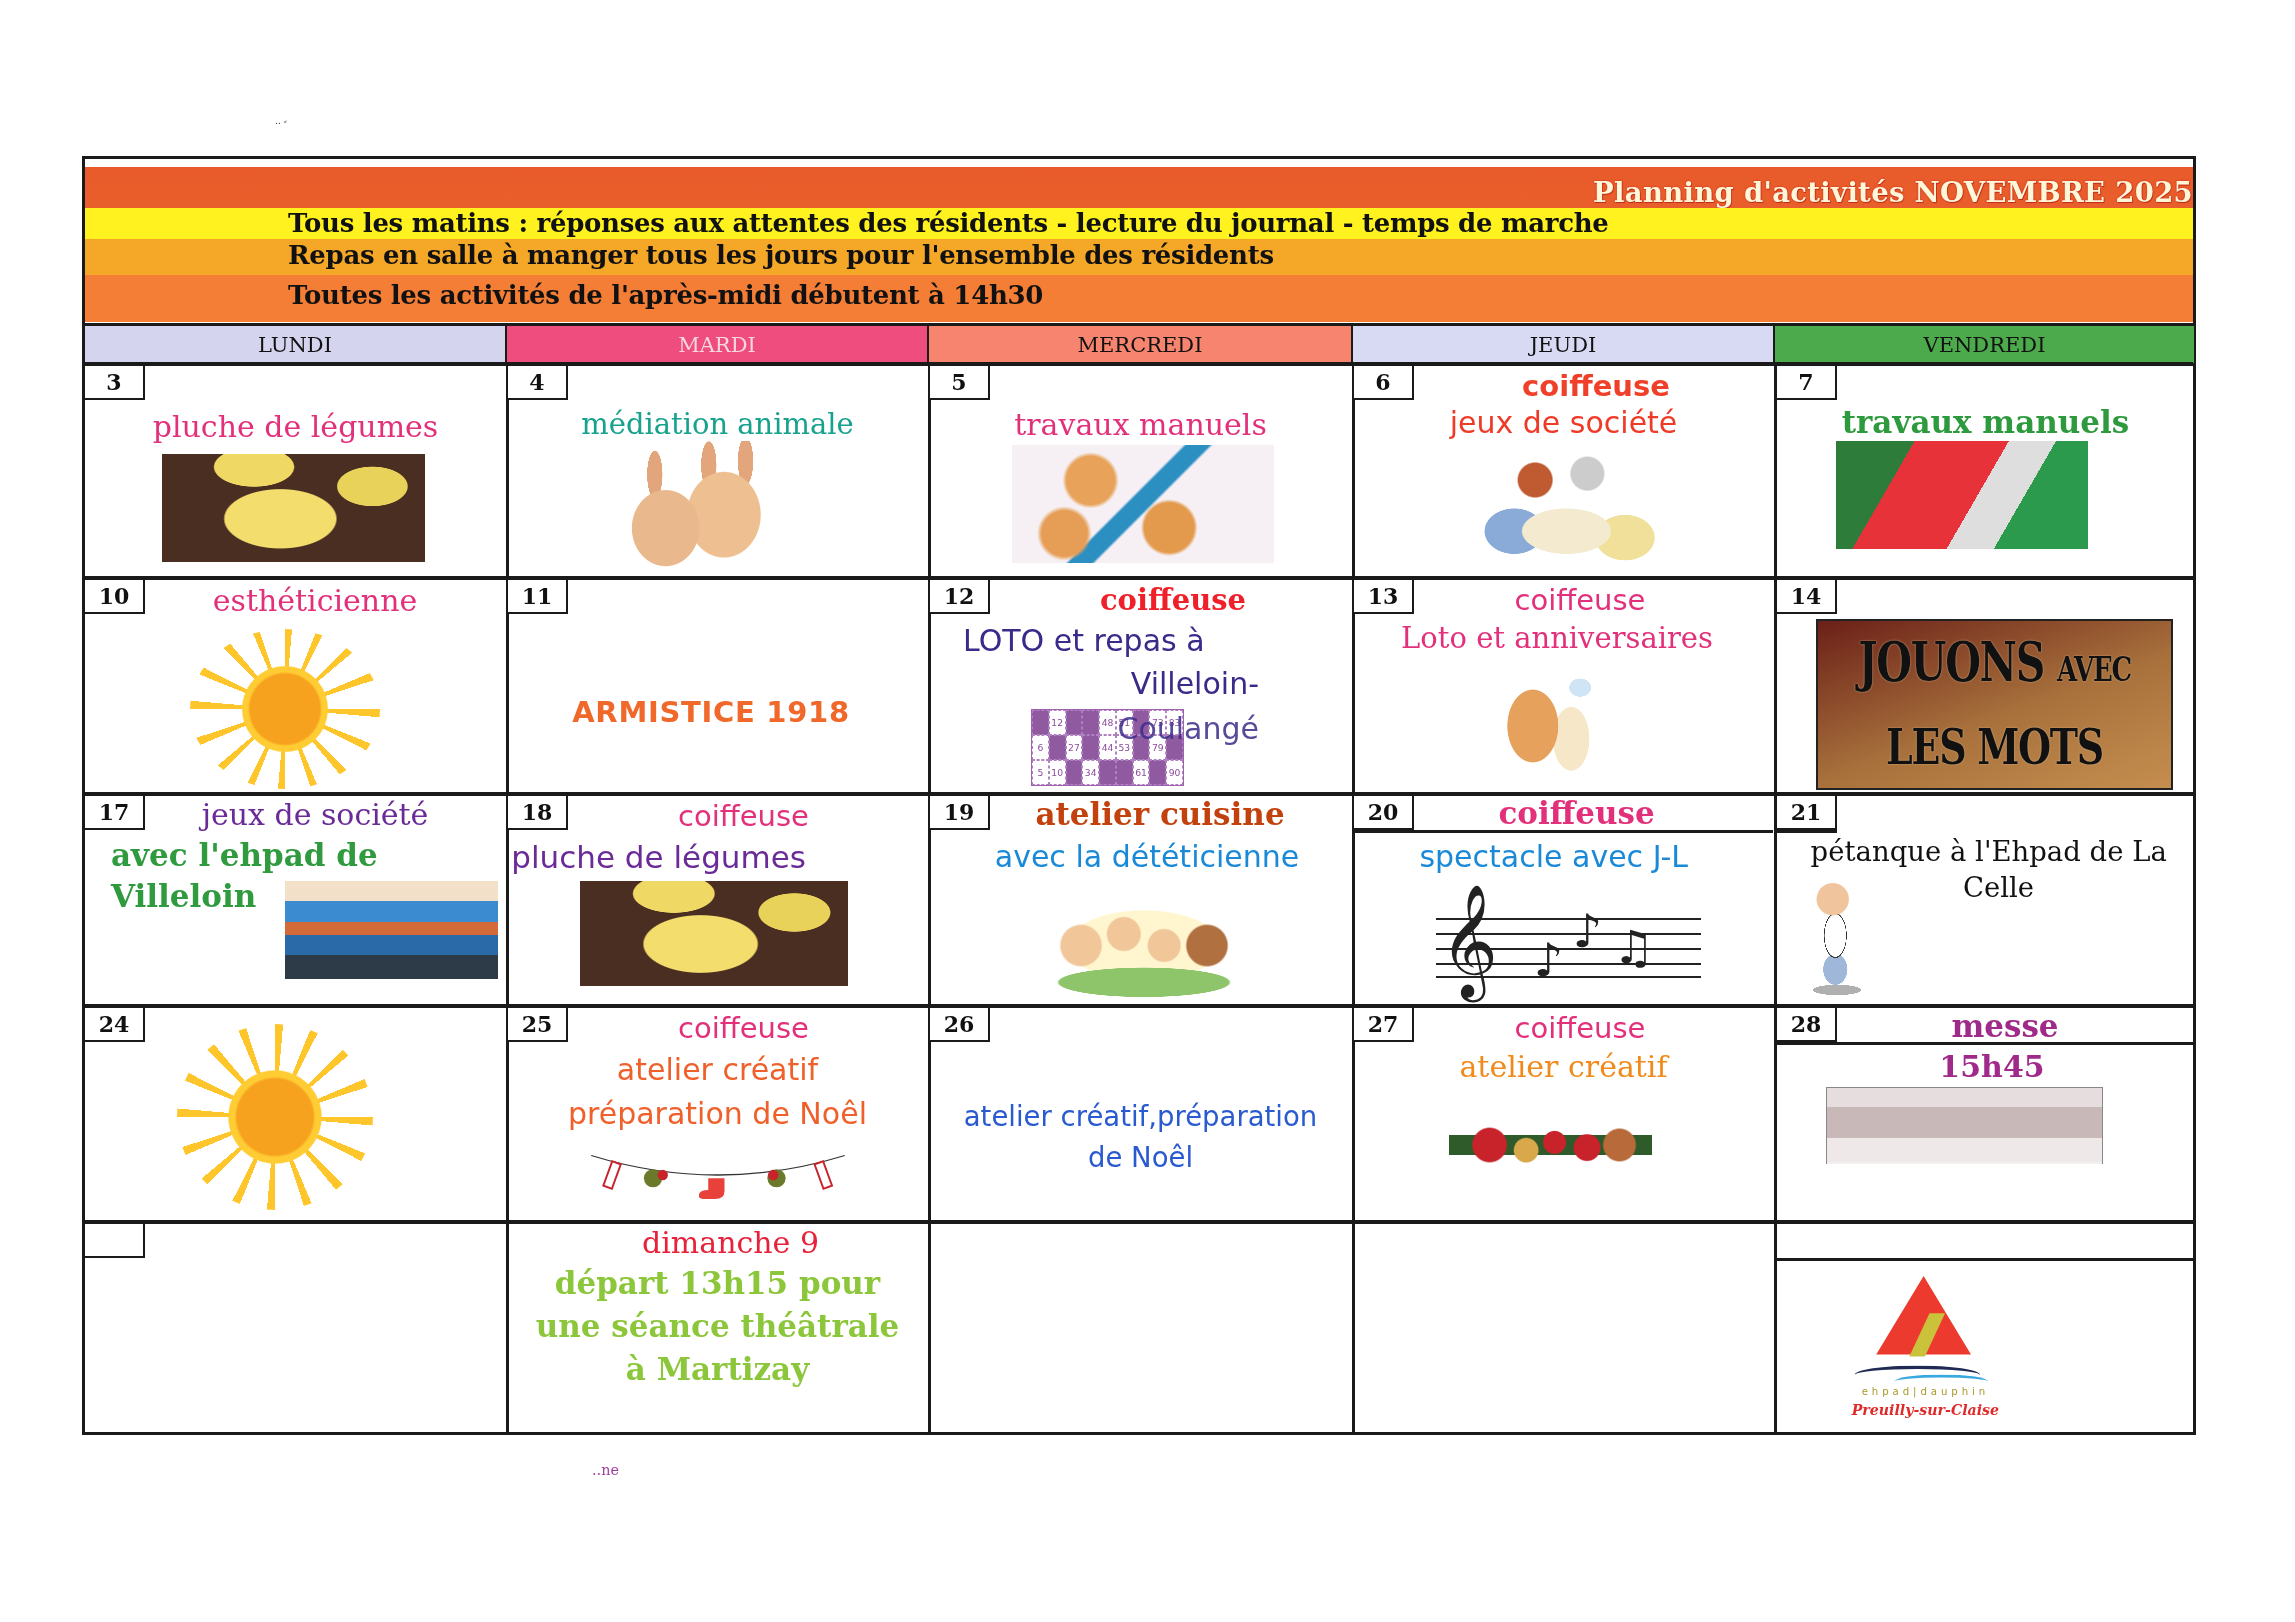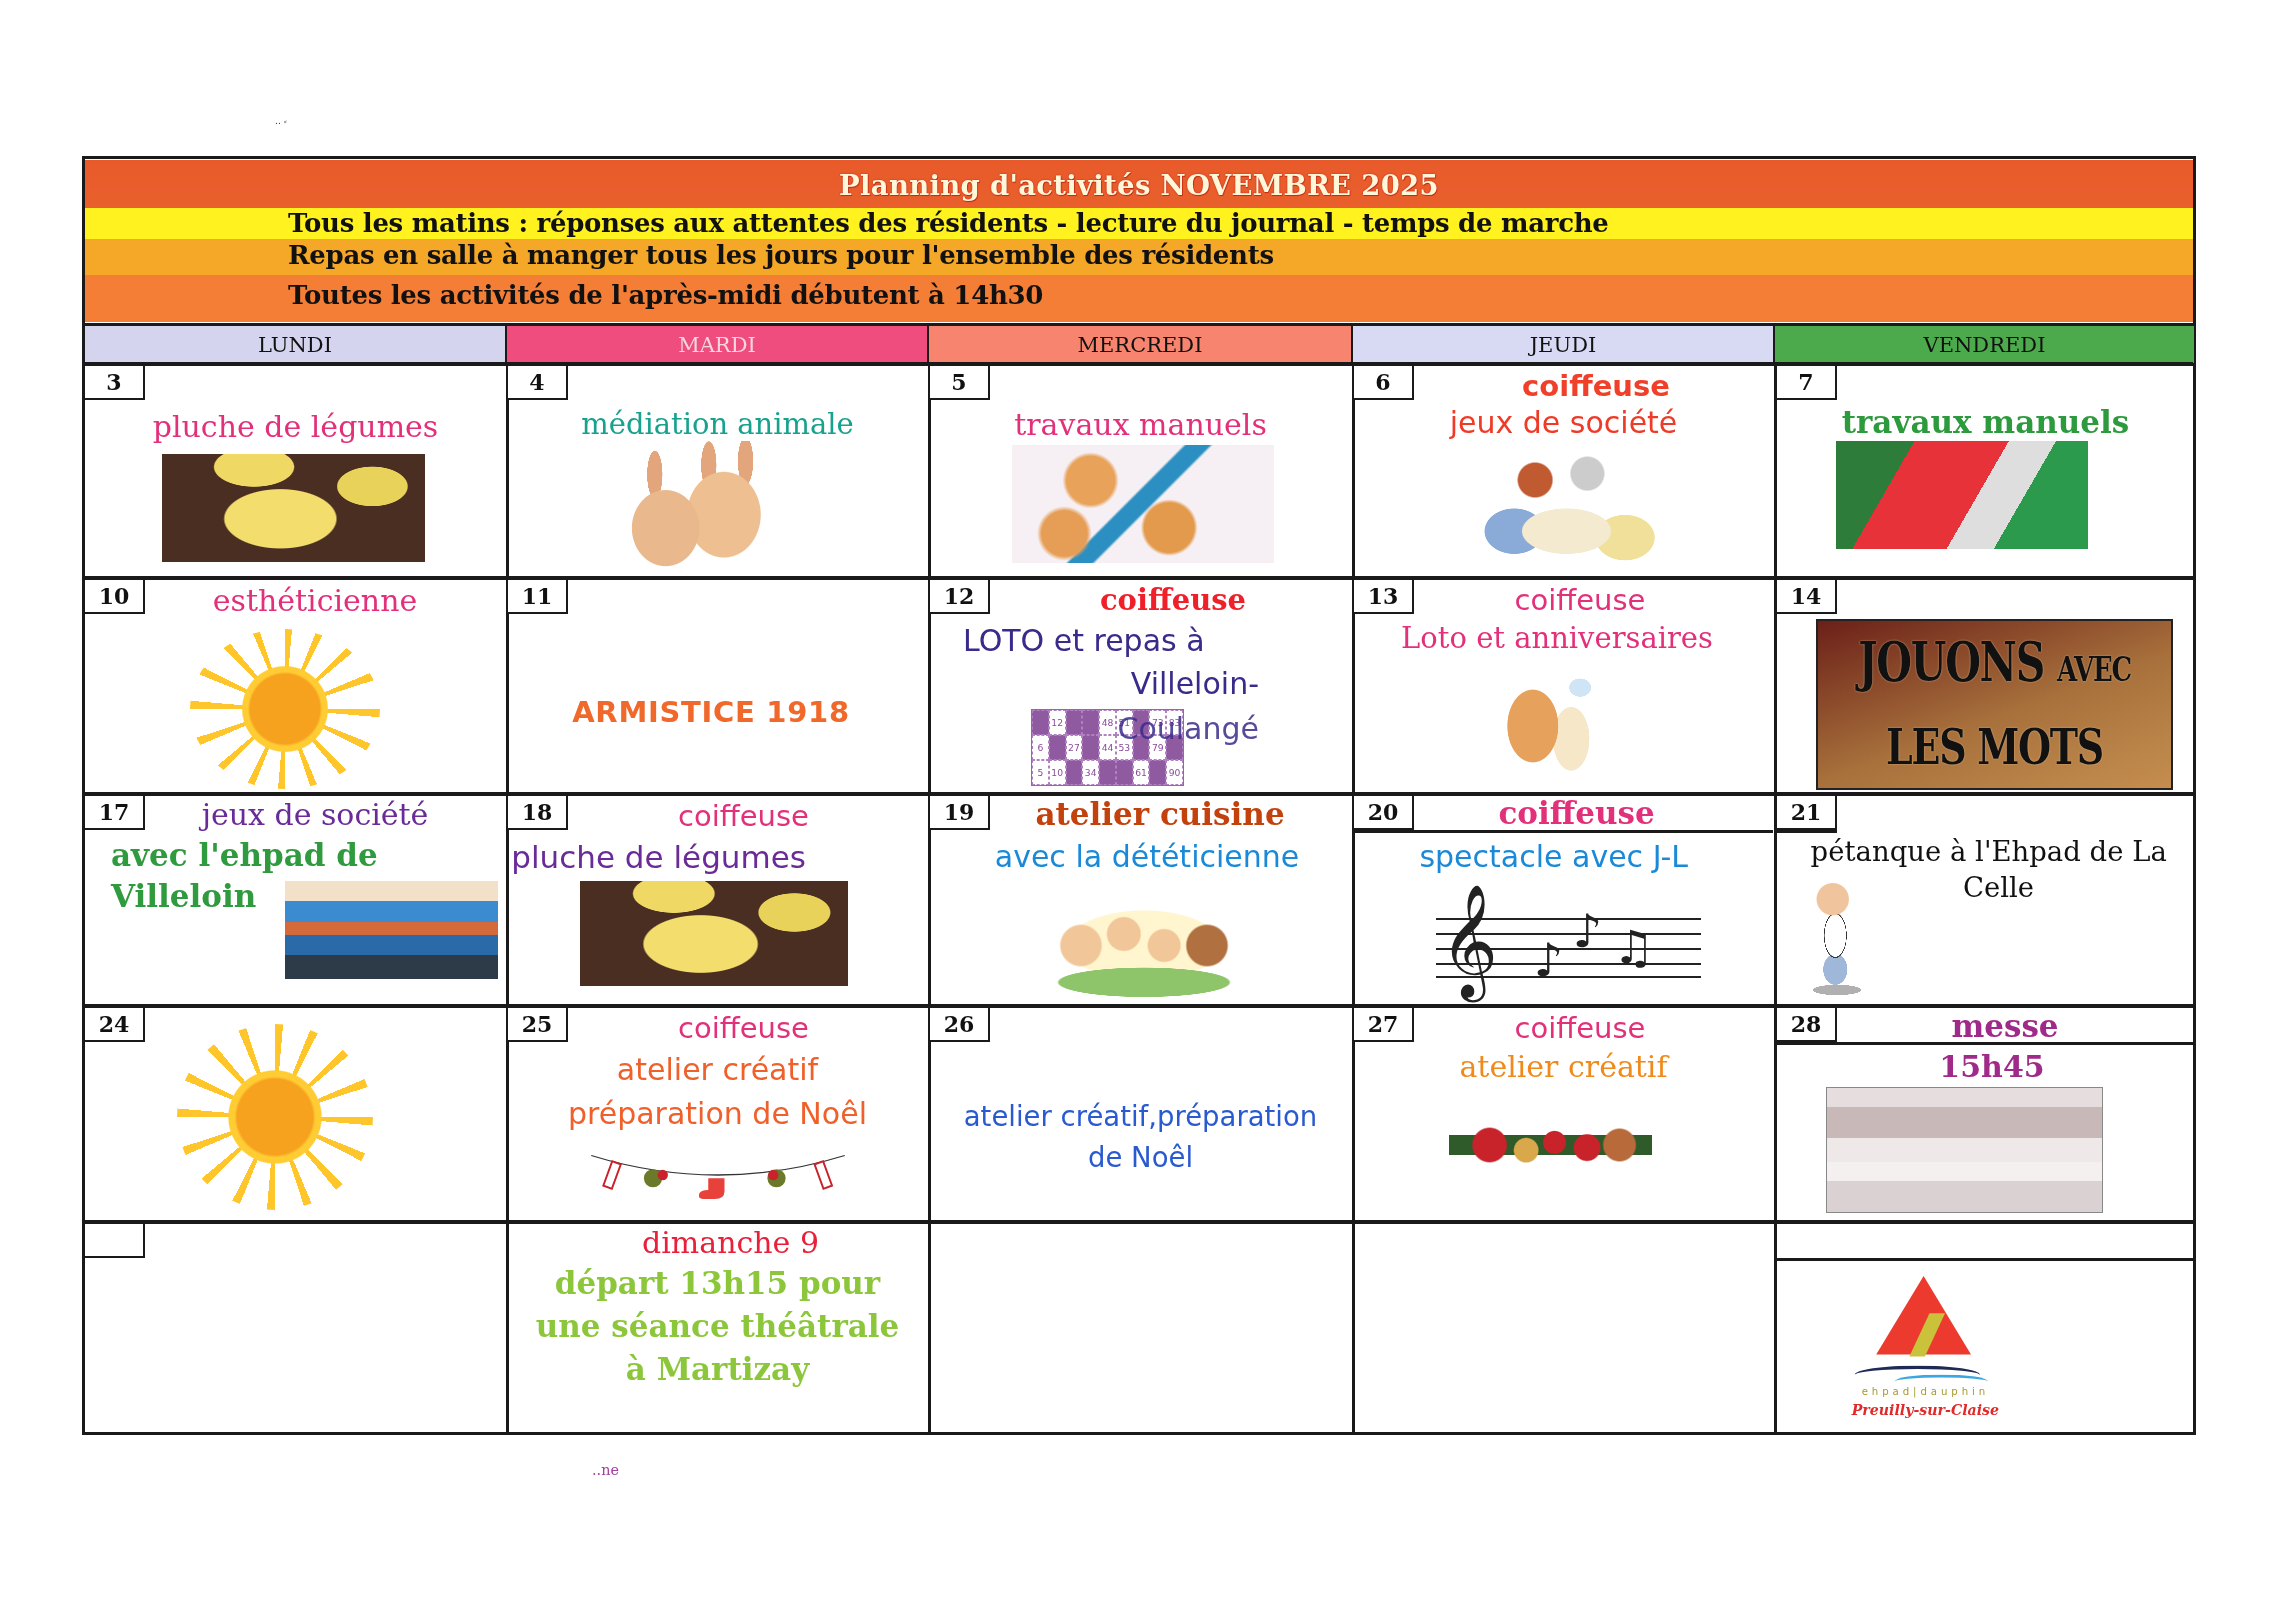--- a/index.html
+++ b/index.html
@@ -2,22 +2,22 @@
 <html style="font-size:10.5px"><head>
 <meta charset="utf-8">
 <style>
   html, body { margin:0; padding:0; }
   body { width:2295px; height:1623px; background:#ffffff; position:relative; overflow:hidden;
          font-family:"DejaVu Serif", serif; }
   .scan-mark { position:absolute; font-size:9.2px; color:#333; }
   .sheet { position:absolute; left:82px; top:156px; width:2114px; height:1279px;
            border:3.3px solid #1a1a1a; box-sizing:border-box; background:#fff; }
   .band { position:absolute; left:0; right:0; }
-  .band-title { top:1px; height:49px; background:linear-gradient(#e85a2a,#e9602c);
-                 display:flex; align-items:center; justify-content:center; }
+  .band-title { top:8px; height:49px; background:linear-gradient(#e85a2a,#e9602c);
+                 display:flex; align-items:center; justify-content:flex-end; }
   .band-title span { color:#fff8d8; font-weight:bold; font-size:27.5px; text-shadow:0 0 2px #c22, 0.7px 0.7px 0 #b31; letter-spacing:0.3px; }
   .band-yellow { top:49px; height:31px; background:#fff21f; }
   .band-amber { top:80px; height:36px; background:#f5a828; }
   .band-orange { top:116px; height:47px; background:#f47e35; }
   .band-text { position:absolute; left:203px; font-weight:bold; color:#111; font-size:26px; font-family:"DejaVu Serif", serif; letter-spacing:-0.3px; }
   .band-yellow .band-text { top:0; line-height:31px; }
   .band-amber .band-text { top:0; line-height:33px; }
   .band-orange .band-text { top:0; line-height:41px; }
   .header-rule { position:absolute; left:0; right:0; top:164px; height:3.3px; background:#1a1a1a; }
 
@@ -313,21 +313,21 @@
     <div class="daynum">26</div>
     <div class="act sans" style="top:92px;font-size:27.5px;color:#2a5ad0;">atelier créatif,préparation</div>
     <div class="act sans" style="top:133px;font-size:27.5px;color:#2a5ad0;">de Noêl</div>
   </div>
   <div class="cell" style="left:1269px;top:849px;width:419px;height:212px;">
     <div class="daynum">27</div>
     <div class="act sans" style="top:3.3px;font-size:29px;color:#e2307a;left:33px;">coiffeuse</div>
     <div class="act serif" style="top:41px;font-size:30px;color:#f08a1a;">atelier créatif</div>
     <div class="img xmas-garland" style="left:95px;top:111px;width:203px;height:52px;"></div>
   </div>
-  <div class="cell" style="left:1692px;top:849px;width:417px;height:212px;padding-left:28px;">
+  <div class="cell" style="left:1692px;top:849px;width:417px;height:156px;padding-left:28px;">
     <div class="daynum">28</div>
     <div style="position:absolute;left:0;right:0;top:34px;height:3.3px;background:#1a1a1a;"></div>
     <div class="act serif b" style="top:0;font-size:31px;color:#a02a8a;left:39px;">messe</div>
     <div class="act serif b" style="top:41px;font-size:30px;color:#a02a8a;left:13px;">15h45</div>
     <div class="img altar" style="left:49px;top:79px;width:275px;height:124px;"></div>
   </div>
 
   <div class="cell" style="left:0;top:1065px;width:421px;height:211px;">
     <div class="daynum"></div>
   </div>

